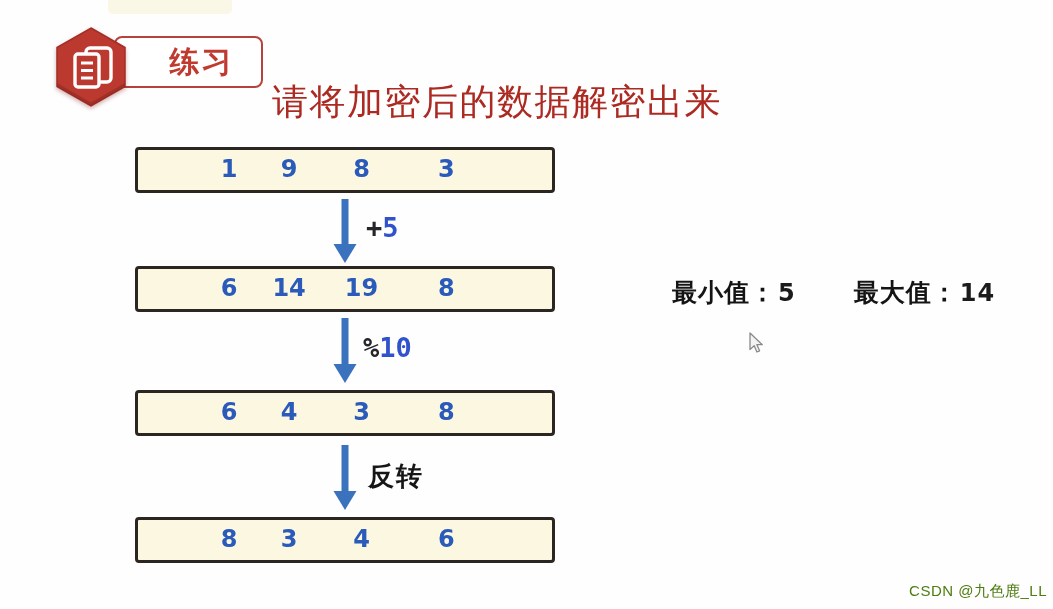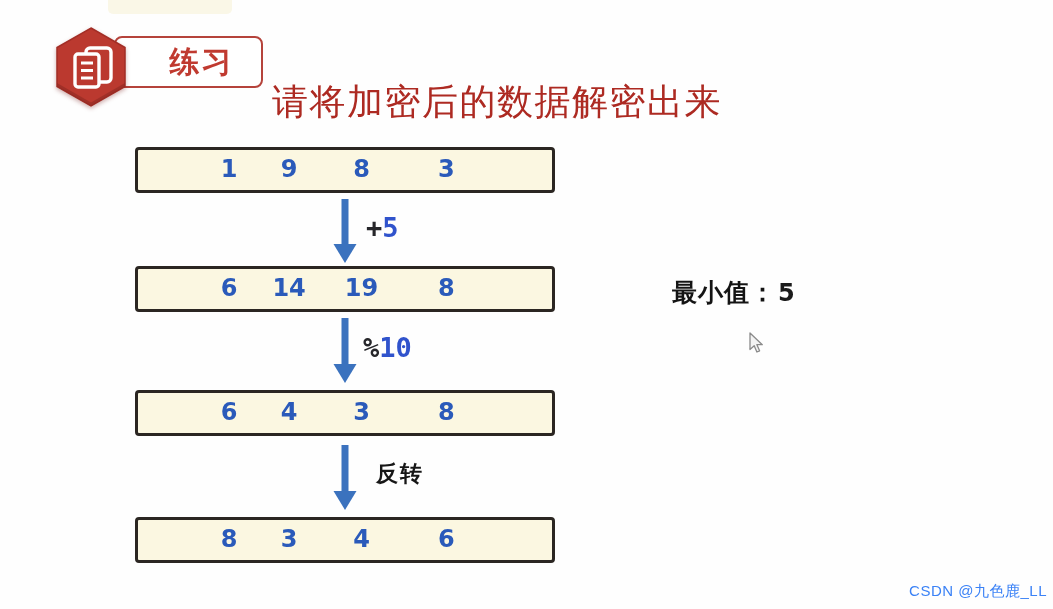--- a/index.html
+++ b/index.html
@@ -109,23 +109,23 @@
     white-space: nowrap;
     font-weight: bold;
   }
   .op-mono {
     font-family: "DejaVu Sans Mono", monospace;
     font-size: 27px;
   }
   .op-1 { left: 366px; top: 212px; }
   .op-2 { left: 363px; top: 332px; text-align: center; }
   .op-3 {
-    left: 376px; top: 459px;
+    left: 368px; top: 459px;
     font-family: "Liberation Sans", sans-serif;
-    font-size: 22px;
+    font-size: 26px;
     color: #161616;
     letter-spacing: 2px;
   }
   .op-dark { color: #26262a; }
   .op-blue { color: #3053cc; }
 
   
   .stats {
     position: absolute;
     left: 672px; top: 276px;
@@ -152,21 +152,21 @@
     position: absolute;
     left: 747px; top: 331px;
     width: 18px; height: 24px;
   }
 
   
   .watermark {
     position: absolute;
     right: 6px; bottom: 8px;
     font-size: 15px;
-    color: #3b82f6;
+    color: #4d7c0f;
     letter-spacing: 0.5px;
     margin-left: 16px;
   }
 </style>
 </head>
 <body>
 
 <div class="slide">
 
   <div class="top-remnant"></div>
@@ -235,20 +235,23 @@
     <span class="cell c0">8</span>
     <span class="cell c1">3</span>
     <span class="cell c2">4</span>
     <span class="cell c3">6</span>
   </div>
 
   <div class="stats">
     <div class="stat-group">
       <span>最小值：</span><span class="stat-value">5</span>
     </div>
+    <div class="stat-group">
+      <span>最大值：</span><span class="stat-value">14</span>
+    </div>
   </div>
 
   <svg class="cursor" viewBox="0 0 18 24" xmlns="http://www.w3.org/2000/svg">
     <path d="M3,2 L3,18.5 L7.2,14.8 L9.9,21 L12.6,19.8 L9.9,13.7 L15.3,13.7 Z" fill="#f3f3f3" stroke="#8a8a8a" stroke-width="1.3" stroke-linejoin="round"></path>
   </svg>
 
   <div class="watermark">CSDN @九色鹿_LL</div>
 
 </div>
 

